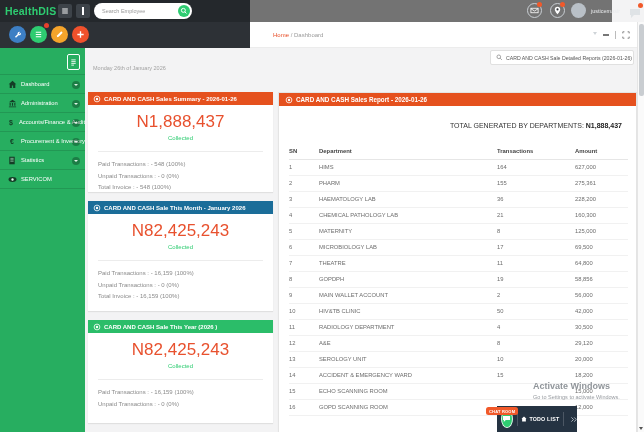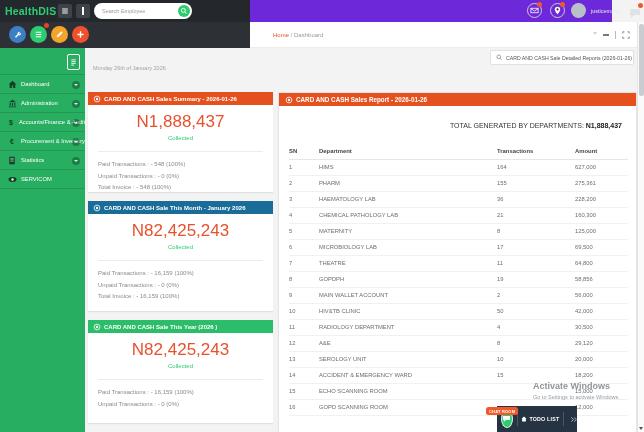--- a/index.html
+++ b/index.html
@@ -1,20 +1,20 @@
 <!DOCTYPE html>
 <html><head>
 <meta charset="utf-8">
 <style>
   * { margin:0; padding:0; box-sizing:border-box; font-family:"Liberation Sans", sans-serif; }
   body { background:#888; }
   .screen { position:relative; width:644px; height:432px; overflow:hidden; background:#f3f3f4; }
 
   
-  .header { position:absolute; left:0; top:0; width:612px; height:22px; background:#6d28d9; z-index:30; }
+  .header { position:absolute; left:0; top:0; width:612px; height:22px; background:#737373; z-index:30; }
   .header-left { position:absolute; left:0; top:0; width:250px; height:22px; background:#24282c; }
   .logo { position:absolute; left:5px; top:0; line-height:22px; font-size:10.5px; font-weight:bold; color:#2ecc71; letter-spacing:.2px; }
   .hdr-sq { position:absolute; top:4px; width:14px; height:14px; background:#3d4349; border-radius:2px; display:flex; align-items:center; justify-content:center; cursor:pointer; }
   .hdr-sq.b1 { left:58px; } .hdr-sq.b2 { left:76px; }
   .ibar { width:2px; height:8px; background:#fff; }
   .search-pill { position:absolute; left:94px; top:3px; width:98px; height:16px; background:#fff; border-radius:9px; }
   .search-pill input { position:absolute; left:8px; top:0; width:70px; height:16px; border:0; outline:0; font-size:5.5px; color:#555; background:transparent; }
   .search-pill input::placeholder { color:#999; }
   .search-go { position:absolute; right:2px; top:2px; width:12px; height:12px; border-radius:50%; background:#2ecc71; display:flex; align-items:center; justify-content:center; cursor:pointer; }
   .hdr-ico { position:absolute; top:3px; width:15px; height:15px; border:1px solid #c8cdd2; border-radius:50%; display:flex; align-items:center; justify-content:center; cursor:pointer; }

